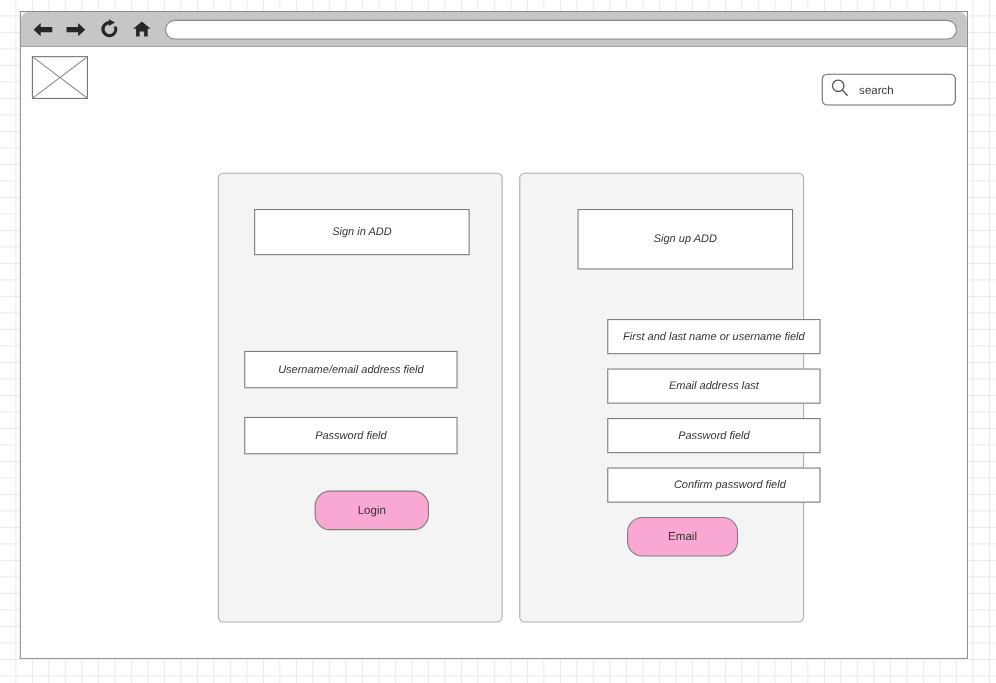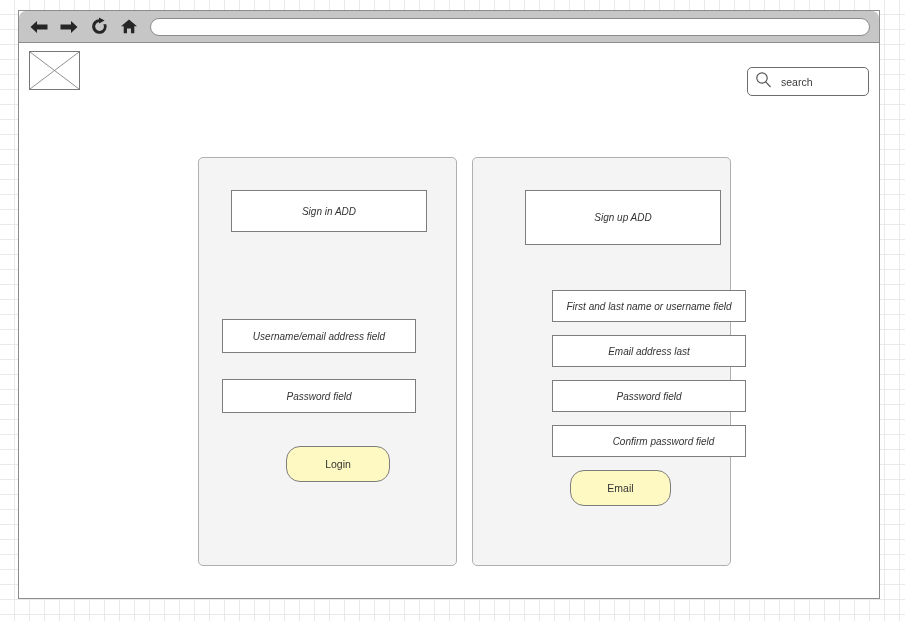--- a/index.html
+++ b/index.html
@@ -177,21 +177,21 @@
   .panel-signin .field-password { top: 221px; }
 
   .panel-signup .field { left: 51px; width: 194px; height: 32px; margin-left: 28px; }
   .panel-signup .field-name { top: 132px; }
   .panel-signup .field-email { top: 177px; }
   .panel-signup .field-password { top: 222px; }
   .panel-signup .field-confirm { top: 267px; padding-left: 29px; }
 
   .action-button {
     position: absolute;
-    background: #fef9c3;
+    background: #f9a8d4;
     border: 1px solid #7d7d7d;
     border-radius: 14px;
     box-sizing: border-box;
     display: flex;
     align-items: center;
     justify-content: center;
     font-size: 10.5px;
     color: #333333;
   }
   .panel-signin .action-button {

